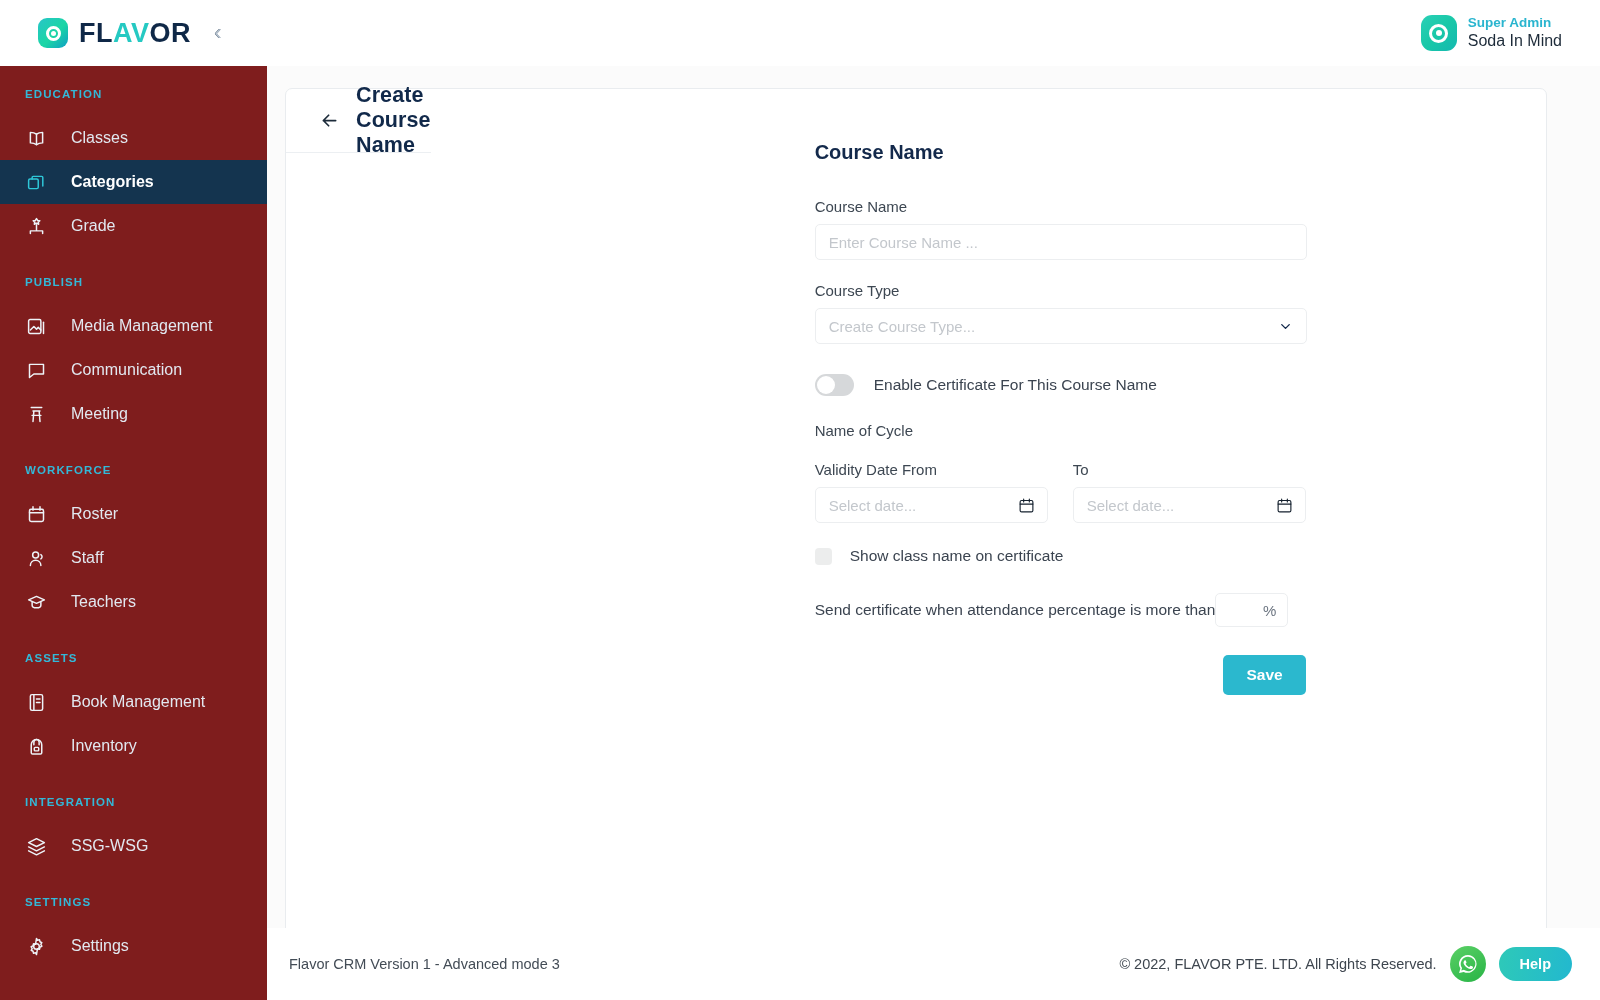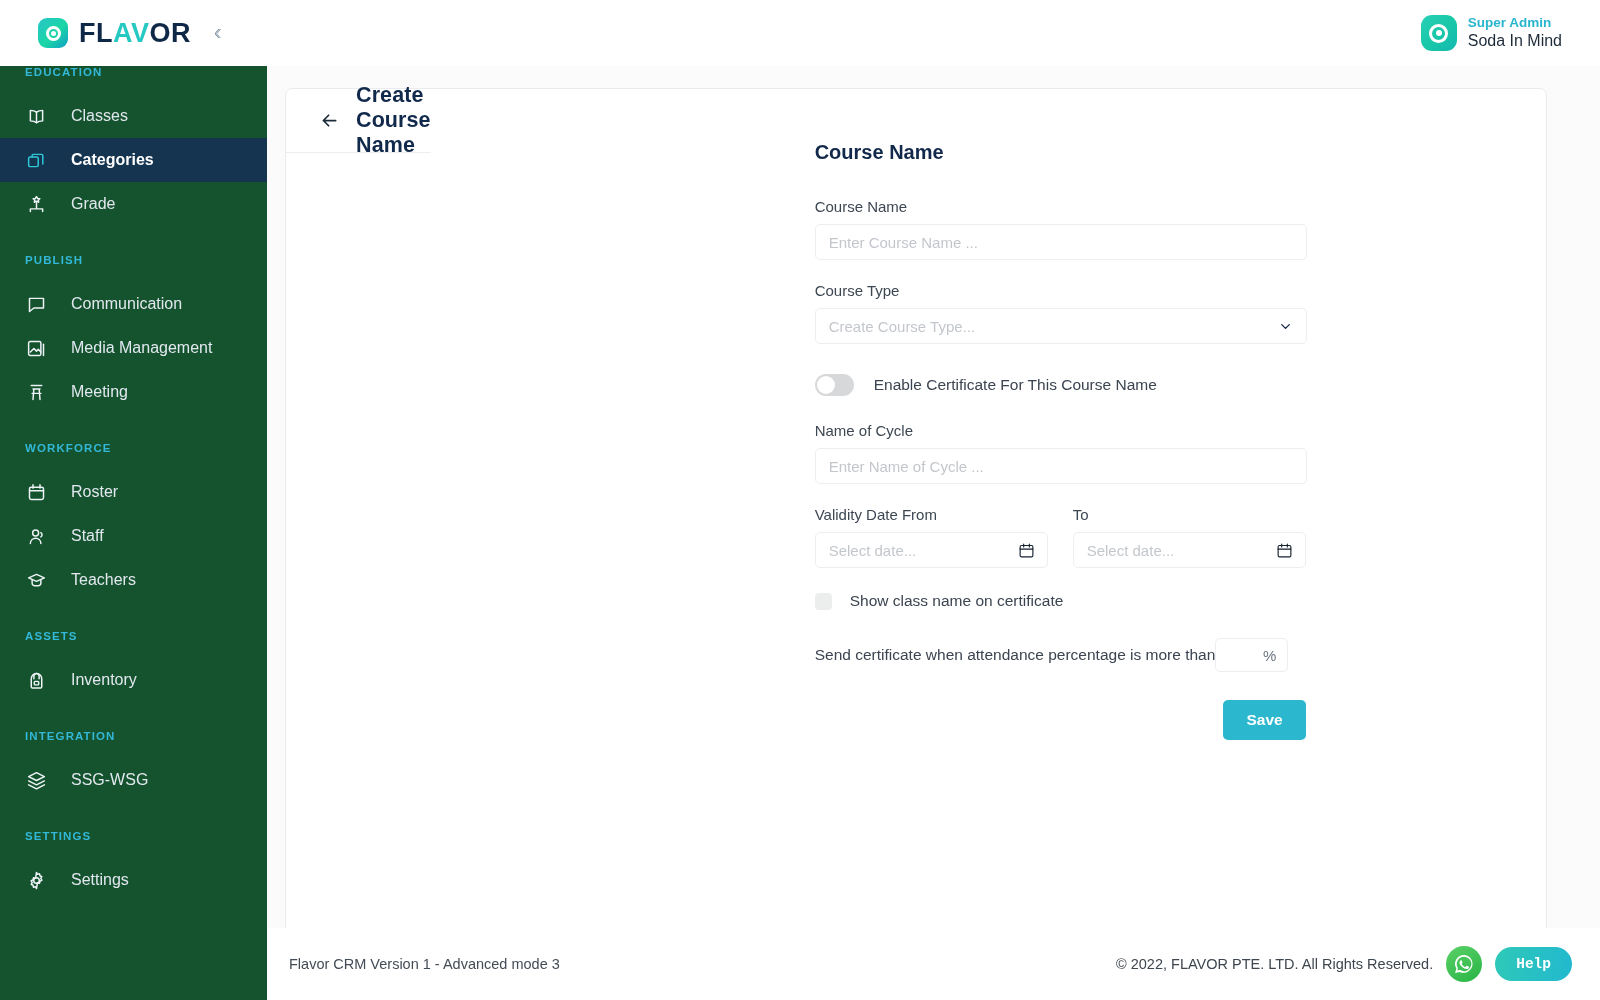--- a/index.html
+++ b/index.html
@@ -50,22 +50,22 @@
   .avatar .ring2 i { display:block; width: 6px; height: 6px; border-radius: 50%; background: #ffffff; }
   .user-text { display: flex; flex-direction: column; line-height: 1.22; }
   .user-role { font-size: 13.5px; font-weight: 700; color: #2ab5cf; }
   .user-name { font-size: 16px; font-weight: 500; color: #1d2b39; }
 
   
   .body-row { flex: 1; display: flex; min-height: 0; }
 
   
   .sidebar {
-    width: 267px; flex: 0 0 267px; background: #14532d; color: #dfe6ee;
-    overflow: hidden; 
+    width: 267px; flex: 0 0 267px; background: #7f1d1d; color: #dfe6ee;
+    overflow: hidden; padding-top: 22px;
   }
   .nav-section { font-size: 11.5px; font-weight: 700; letter-spacing: 1.1px;
     color: #33b8d8; padding: 0 0 0 25px; margin-bottom: 16px; text-transform: uppercase; }
   .nav-section.sp { margin-top: 28px; }
   .nav-item {
     display: flex; align-items: center; gap: 24px; height: 44px;
     padding-left: 25px; cursor: pointer; font-size: 16px; color: #e2e8f0; font-weight: 400;
   }
   .nav-item .ico { width: 22px; height: 22px; flex: 0 0 22px; display: flex; align-items: center; justify-content: center; }
   .nav-item .ico svg { width: 21px; height: 21px; stroke: #eef3f8; fill: none; stroke-width: 1.7; stroke-linecap: round; stroke-linejoin: round; }
@@ -145,21 +145,21 @@
   .wa {
     width: 36px; height: 36px; border-radius: 50%;
     background: linear-gradient(150deg,#5bd066 0%, #28b446 100%);
     display: flex; align-items: center; justify-content: center; cursor: pointer;
   }
   .wa svg { width: 22px; height: 22px; fill: #ffffff; }
   .help-btn {
     background: linear-gradient(100deg, #2ec9b8 0%, #22b8cf 100%);
     color: #ffffff; font-size: 14.5px; font-weight: 700;
     border: none; border-radius: 18px; padding: 9px 21px; cursor: pointer;
-    font-family: Liberation Mono, monospace;
+    font-family: Liberation Sans, sans-serif;
   }
 </style>
 </head>
 <body>
 
 <div class="app">
 
   <div class="topbar">
     <div class="brand">
       <div class="brand-mark">
@@ -217,38 +217,38 @@
               <path d="M12 10v4M5 20v-3h14v3M12 14v3"></path>
             </svg>
           </span>
         <span>Grade</span>
       </div>
 
       <div class="nav-section sp">PUBLISH</div>
       <div class="nav-item">
         <span class="ico">
             <svg viewBox="0 0 24 24">
-              <path d="M4 5h16v11H9l-5 4V5z"></path>
-            </svg>
-          </span>
-        <span>Communication</span>
-      </div>
-      <div class="nav-item">
-        <span class="ico">
-            <svg viewBox="0 0 24 24">
               <rect x="3" y="4" width="14" height="16" rx="1.6"></rect>
               <path d="M5 16l4-4 3 3 2-2 3 3"></path>
               <path d="M20 7v13"></path>
             </svg>
           </span>
         <span>Media Management</span>
       </div>
       <div class="nav-item">
         <span class="ico">
             <svg viewBox="0 0 24 24">
+              <path d="M4 5h16v11H9l-5 4V5z"></path>
+            </svg>
+          </span>
+        <span>Communication</span>
+      </div>
+      <div class="nav-item">
+        <span class="ico">
+            <svg viewBox="0 0 24 24">
               <path d="M6 4h12M8 8h8M9 8l-1 12M15 8l1 12M7 13h10"></path>
             </svg>
           </span>
         <span>Meeting</span>
       </div>
 
       <div class="nav-section sp">WORKFORCE</div>
       <div class="nav-item">
         <span class="ico">
             <svg viewBox="0 0 24 24">
@@ -272,20 +272,29 @@
         <span class="ico">
             <svg viewBox="0 0 24 24">
               <path d="M3 9l9-4 9 4-9 4-9-4z"></path>
               <path d="M7 11v4c0 1.6 2.2 3 5 3s5-1.4 5-3v-4"></path>
             </svg>
           </span>
         <span>Teachers</span>
       </div>
 
       <div class="nav-section sp">ASSETS</div>
+      <div class="nav-item">
+        <span class="ico">
+            <svg viewBox="0 0 24 24">
+              <rect x="5" y="3" width="14" height="18" rx="1.8"></rect>
+              <path d="M9 3v18M12 8h4M12 12h4"></path>
+            </svg>
+          </span>
+        <span>Book Management</span>
+      </div>
       <div class="nav-item">
         <span class="ico">
             <svg viewBox="0 0 24 24">
               <path d="M6 10a6 6 0 0 1 12 0v9a1.5 1.5 0 0 1-1.5 1.5h-9A1.5 1.5 0 0 1 6 19v-9z"></path>
               <path d="M9 10V7a3 3 0 0 1 6 0v3"></path>
               <rect x="9.5" y="13" width="5" height="4" rx="1"></rect>
             </svg>
           </span>
         <span>Inventory</span>
       </div>
@@ -350,21 +359,20 @@
 
               <div class="toggle-row">
                 <div class="toggle">
                     <span class="knob"></span>
                   </div>
                 <span class="toggle-label">Enable Certificate For This Course Name</span>
               </div>
 
               <div class="field">
                 <div class="field-label">Name of Cycle</div>
-                <div class="input">Enter Name of Cycle ...</div>
               </div>
 
               <div class="date-row">
                 <div class="date-col">
                   <div class="field-label">Validity Date From</div>
                   <div class="input sel">
                     <span>Select date...</span>
                     <span class="cal">
                         <svg viewBox="0 0 24 24">
                           <rect x="3" y="5" width="18" height="16" rx="2"></rect>

